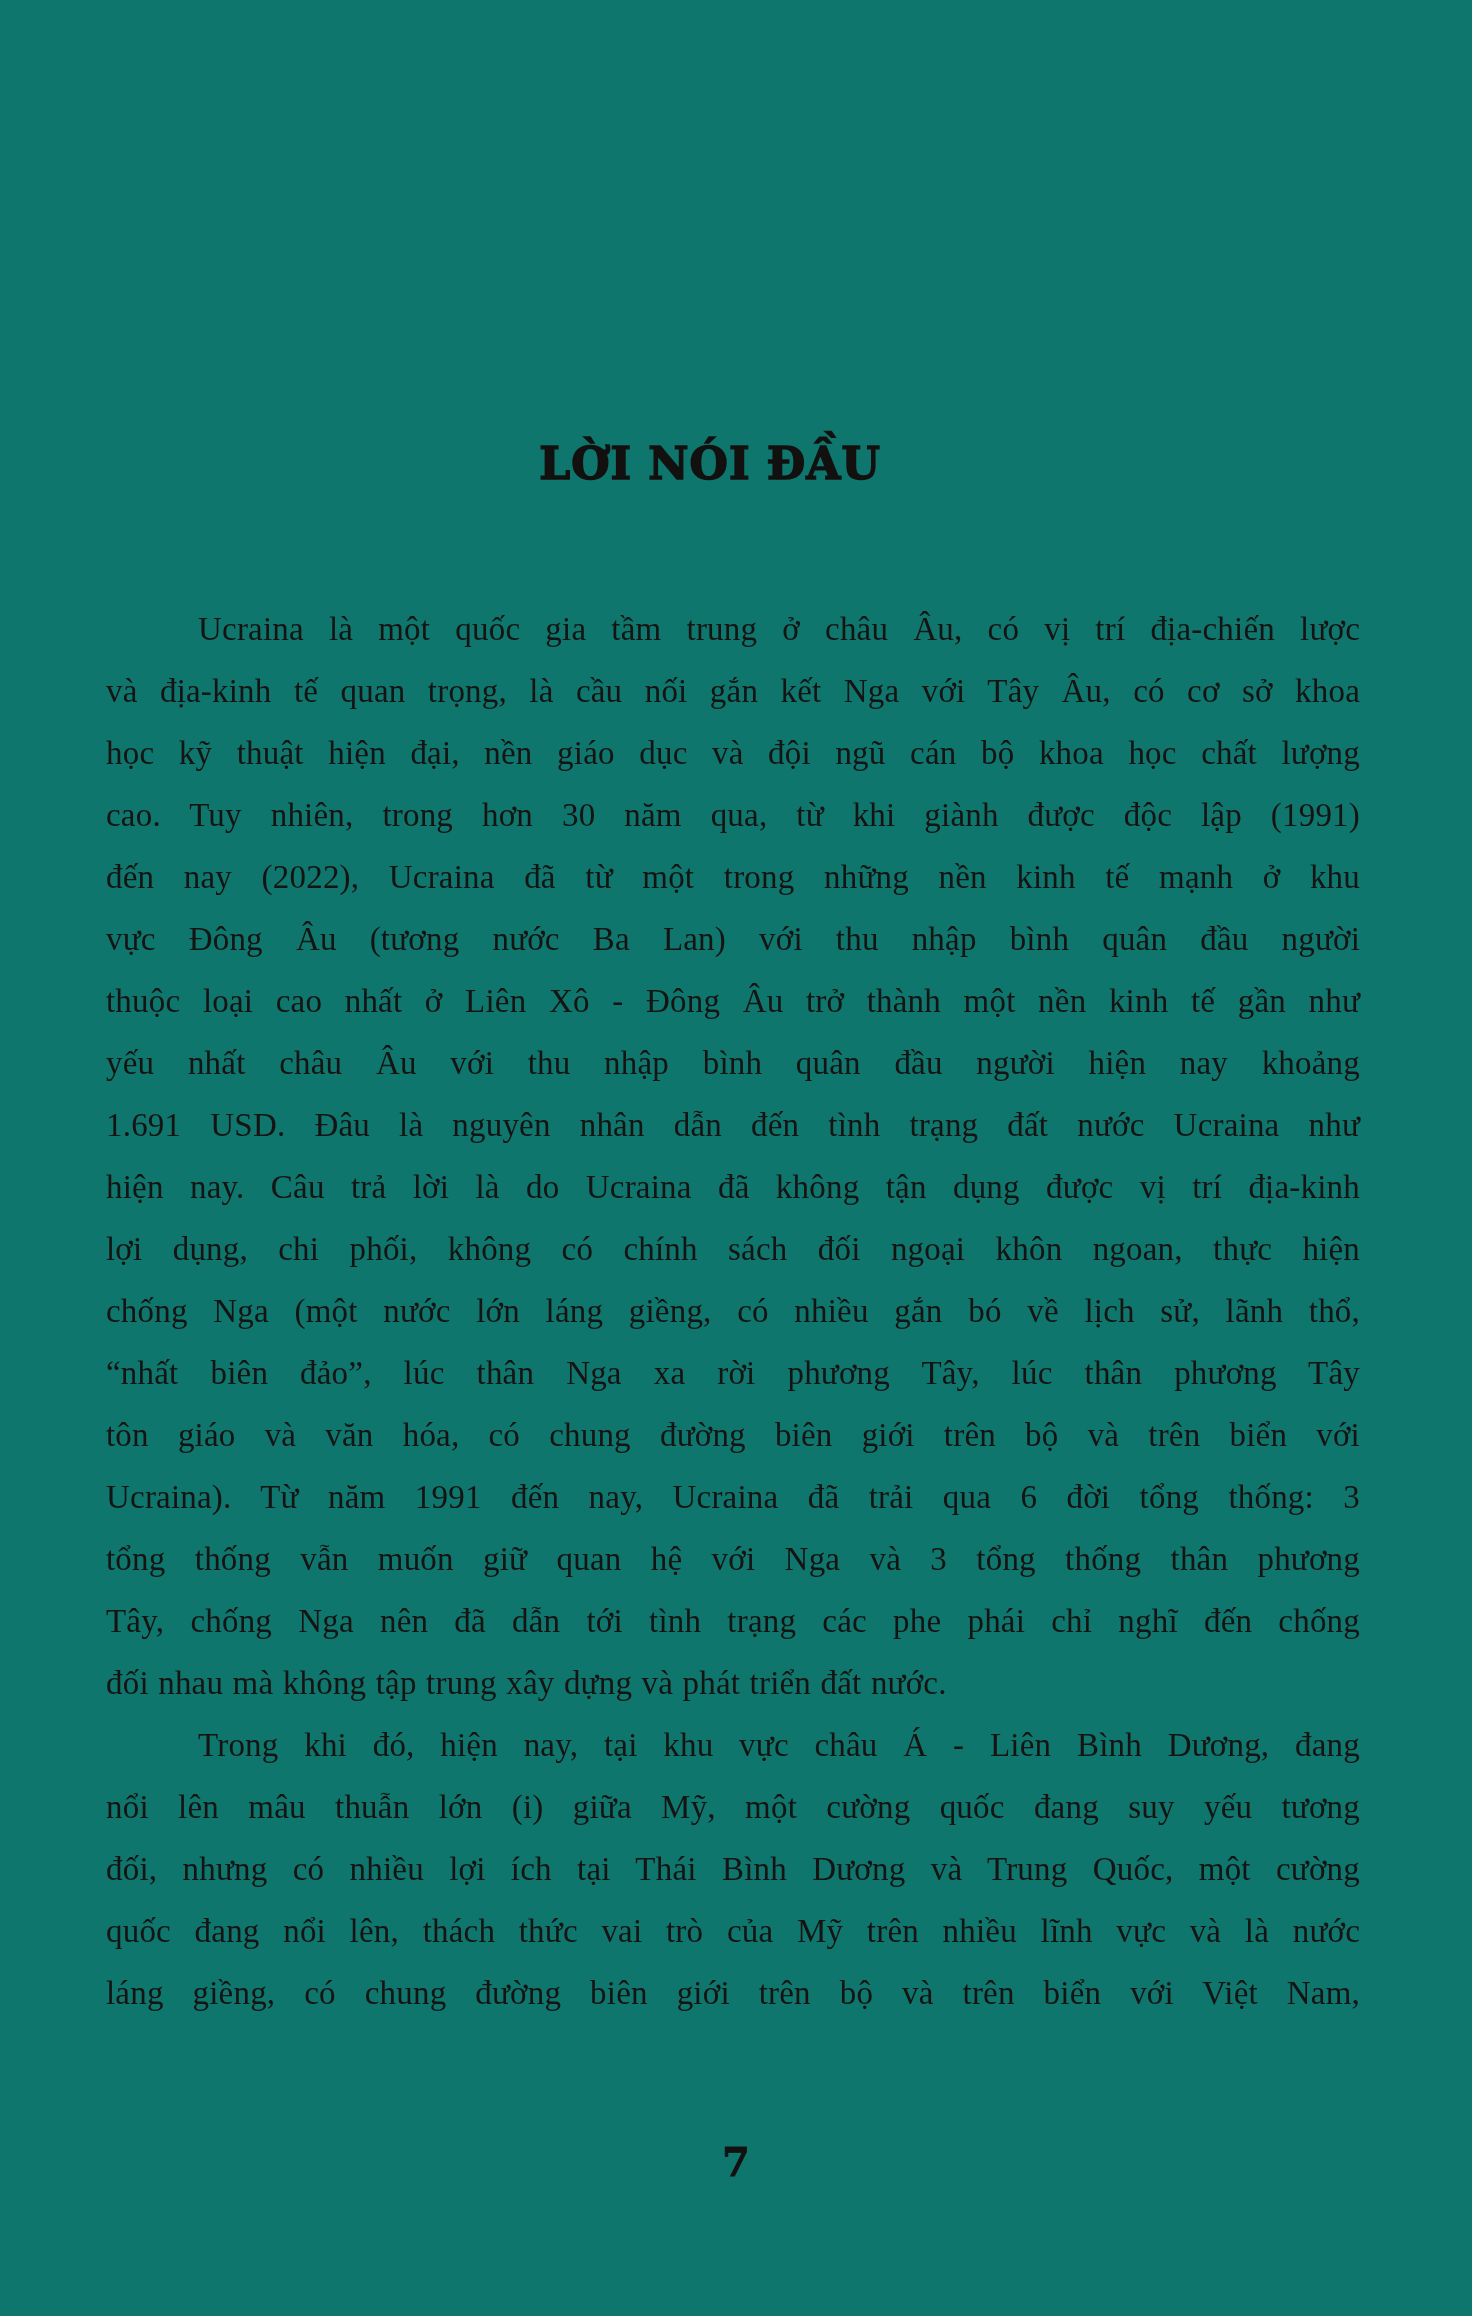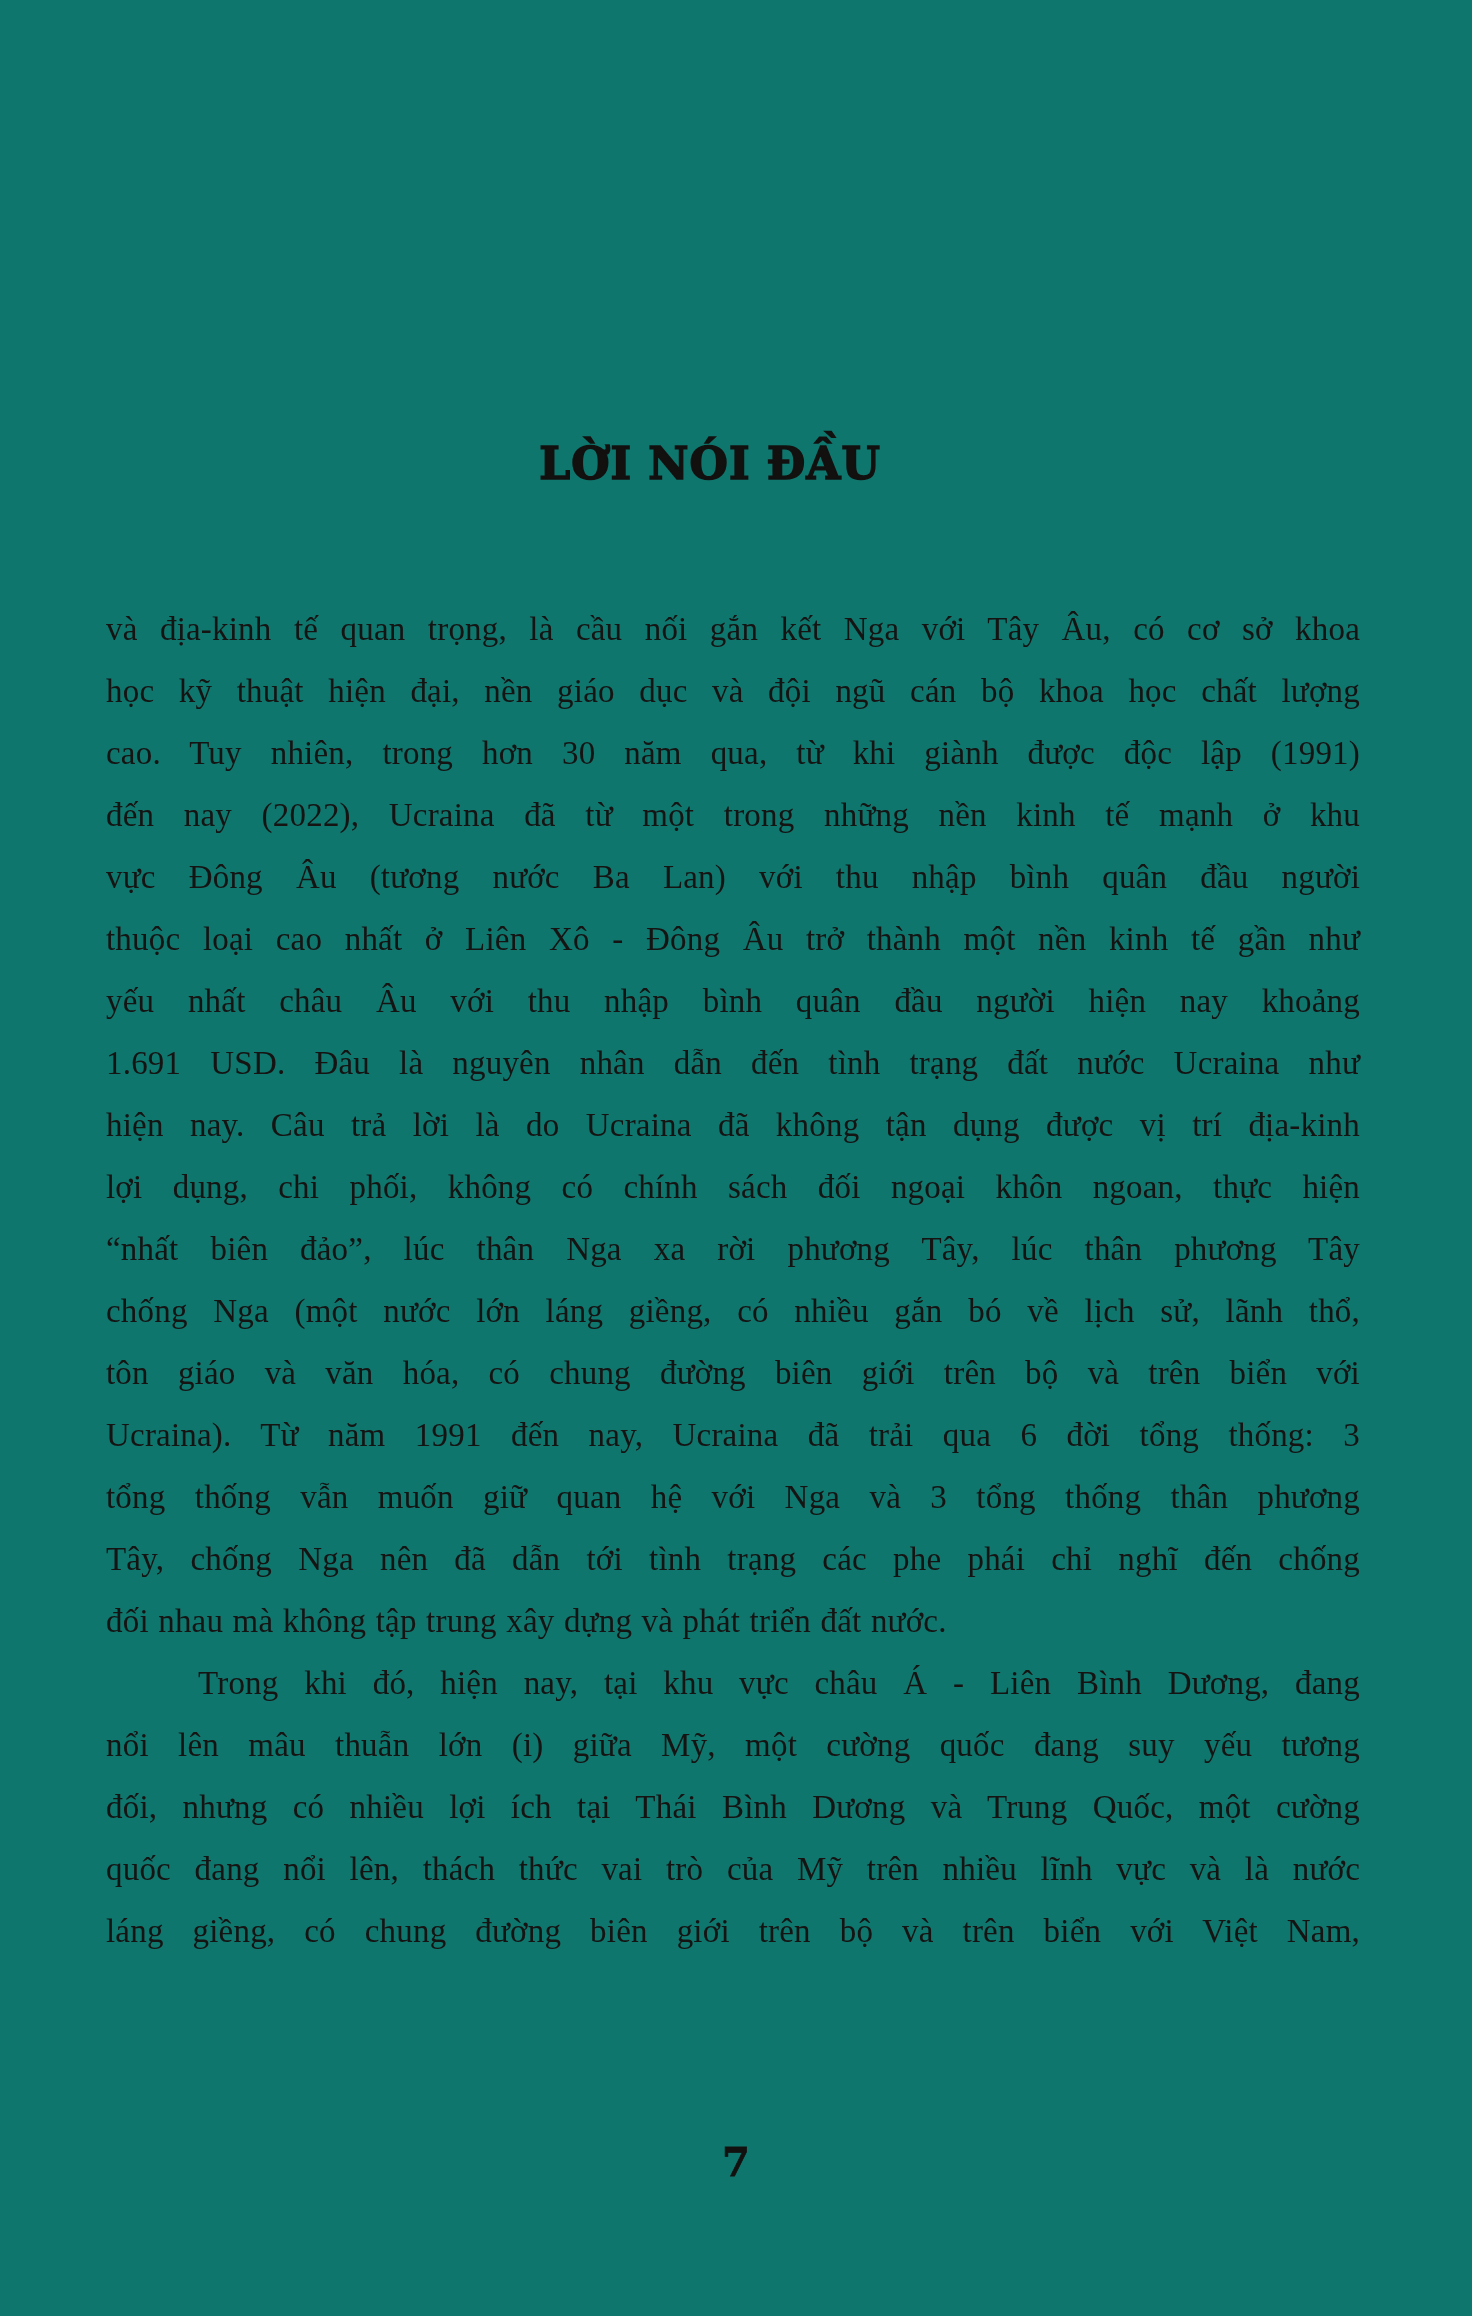--- a/index.html
+++ b/index.html
@@ -59,32 +59,33 @@
 </head>
 <body>
 
 <div class="page">
 
   <div class="title">LỜI NÓI ĐẦU</div>
 
   <div class="body-text">
 
     <div>
+      <div class="line indent">Ucraina là một quốc gia tầm trung ở châu Âu, có vị trí địa-chiến lược</div>
       <div class="line">và địa-kinh tế quan trọng, là cầu nối gắn kết Nga với Tây Âu, có cơ sở khoa</div>
       <div class="line">học kỹ thuật hiện đại, nền giáo dục và đội ngũ cán bộ khoa học chất lượng</div>
       <div class="line">cao. Tuy nhiên, trong hơn 30 năm qua, từ khi giành được độc lập (1991)</div>
       <div class="line">đến nay (2022), Ucraina đã từ một trong những nền kinh tế mạnh ở khu</div>
       <div class="line">vực Đông Âu (tương nước Ba Lan) với thu nhập bình quân đầu người</div>
       <div class="line">thuộc loại cao nhất ở Liên Xô - Đông Âu trở thành một nền kinh tế gần như</div>
       <div class="line">yếu nhất châu Âu với thu nhập bình quân đầu người hiện nay khoảng</div>
       <div class="line">1.691 USD. Đâu là nguyên nhân dẫn đến tình trạng đất nước Ucraina như</div>
       <div class="line">hiện nay. Câu trả lời là do Ucraina đã không tận dụng được vị trí địa-kinh</div>
       <div class="line">lợi dụng, chi phối, không có chính sách đối ngoại khôn ngoan, thực hiện</div>
+      <div class="line">chống Nga (một nước lớn láng giềng, có nhiều gắn bó về lịch sử, lãnh thổ,</div>
       <div class="line">“nhất biên đảo”, lúc thân Nga xa rời phương Tây, lúc thân phương Tây</div>
-      <div class="line">chống Nga (một nước lớn láng giềng, có nhiều gắn bó về lịch sử, lãnh thổ,</div>
       <div class="line">tôn giáo và văn hóa, có chung đường biên giới trên bộ và trên biển với</div>
       <div class="line">Ucraina). Từ năm 1991 đến nay, Ucraina đã trải qua 6 đời tổng thống: 3</div>
       <div class="line">tổng thống vẫn muốn giữ quan hệ với Nga và 3 tổng thống thân phương</div>
       <div class="line">Tây, chống Nga nên đã dẫn tới tình trạng các phe phái chỉ nghĩ đến chống</div>
       <div class="line no-justify">đối nhau mà không tập trung xây dựng và phát triển đất nước.</div>
     </div>
 
     <div>
       <div class="line indent">Trong khi đó, hiện nay, tại khu vực châu Á - Liên Bình Dương, đang</div>
       <div class="line">nổi lên mâu thuẫn lớn (i) giữa Mỹ, một cường quốc đang suy yếu tương</div>

